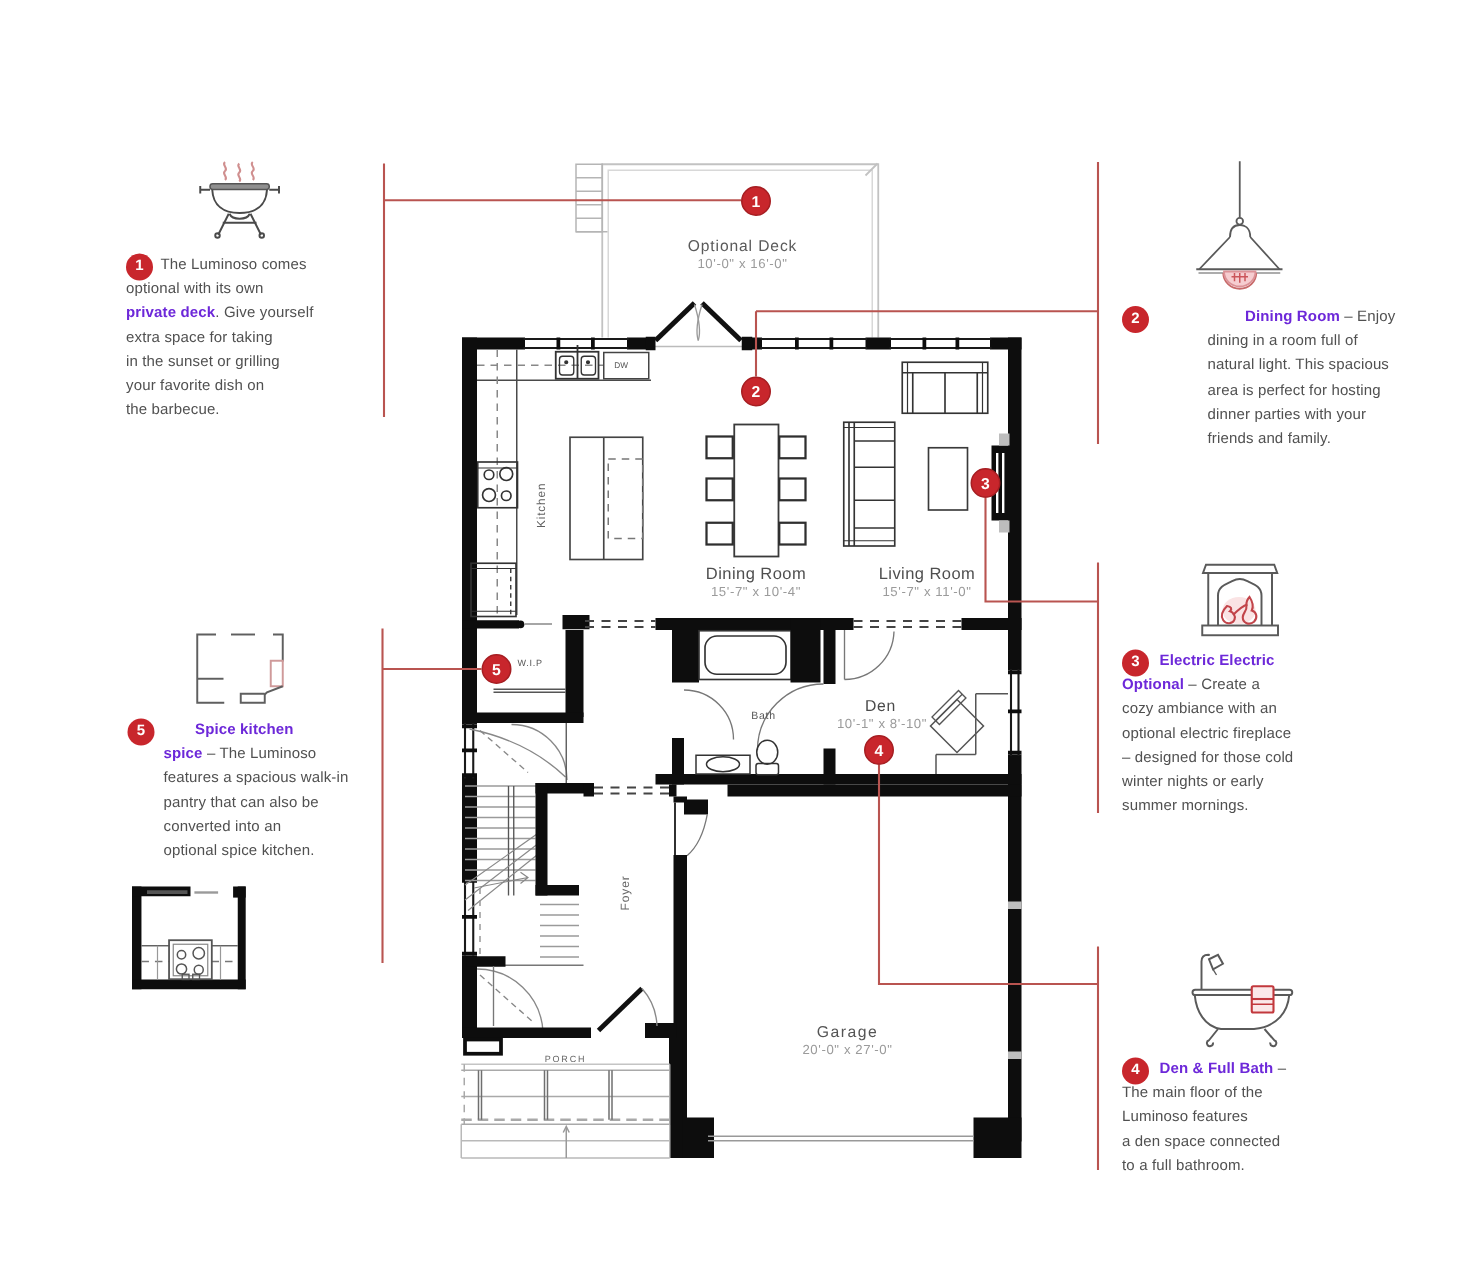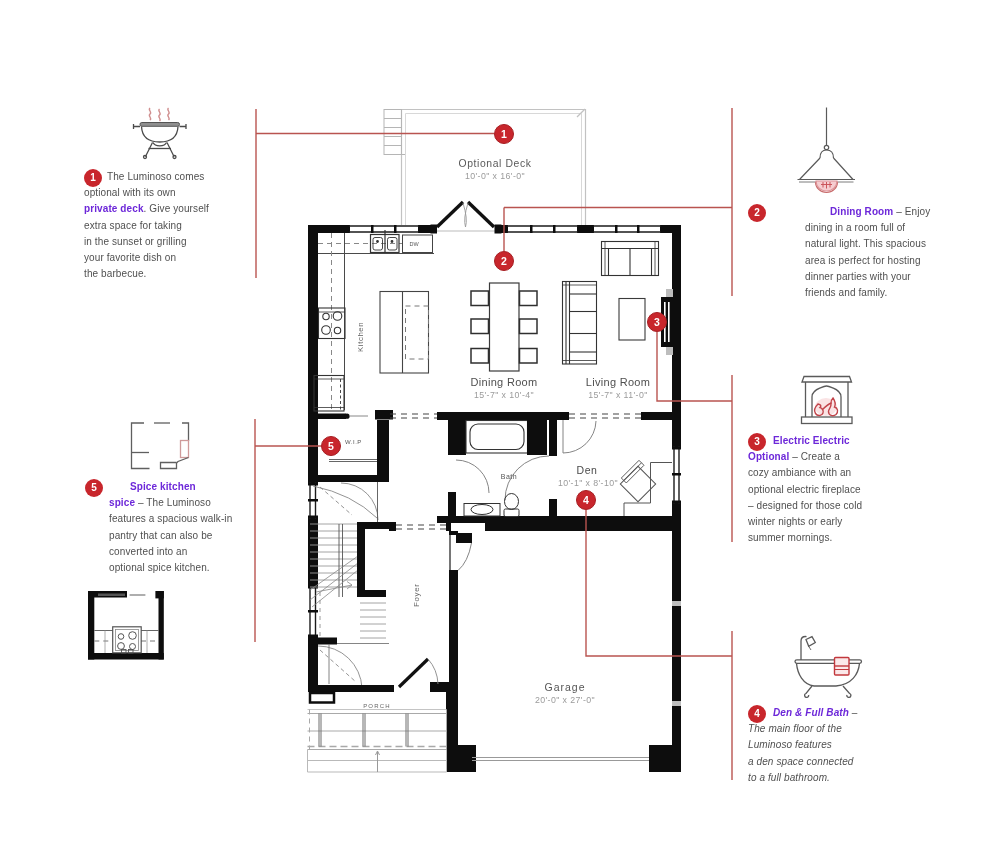--- a/index.html
+++ b/index.html
@@ -18,21 +18,21 @@
 <div class="chip" style="left:85px;top:478.5px;">5</div>
 <div class="ann" style="left:85px;top:479px;width:185px;text-indent:21px;margin-left:24px;"><b>Spice kitchen</b><br><b>spice</b> – The Luminoso<br>features a spacious walk-in<br>pantry that can also be<br>converted into an<br>optional spice kitchen.</div>
 
 <div class="chip" style="left:748px;top:203.5px;">2</div>
 <div class="ann" style="left:760px;top:204px;width:180px;text-indent:25px;margin-left:45px;"><b>Dining Room</b> – Enjoy<br>dining in a room full of<br>natural light. This spacious<br>area is perfect for hosting<br>dinner parties with your<br>friends and family.</div>
 
 <div class="chip" style="left:748px;top:432.5px;">3</div>
 <div class="ann" style="left:748px;top:433px;width:180px;text-indent:25px;"><b>Electric Electric</b><br><b>Optional</b> – Create a<br>cozy ambiance with an<br>optional electric fireplace<br>– designed for those cold<br>winter nights or early<br>summer mornings.</div>
 
 <div class="chip" style="left:748px;top:704.5px;">4</div>
-<div class="ann" style="left:748px;top:705px;width:180px;text-indent:25px;font-style:italic;"><b>Den &amp; Full Bath</b> –<br>The main floor of the<br>Luminoso features<br>a den space connected<br>to a full bathroom.</div>
+<div class="ann" style="left:748px;top:705px;width:180px;text-indent:25px;"><b>Den &amp; Full Bath</b> –<br>The main floor of the<br>Luminoso features<br>a den space connected<br>to a full bathroom.</div>
 <svg width="989" height="855" viewBox="0 0 989 855">
 <g fill="none" stroke-linecap="butt">
 
 <g stroke="#c2c2c2" stroke-width="1.2">
 <path d="M401.5,225 V109.5 H585.5 V225"></path>
 <path d="M405.5,225 V113.5 H581.5 V225" stroke="#d8d8d8" stroke-width="1"></path>
 <path d="M577,117 L585,109" stroke="#c2c2c2"></path>
 </g>
 
 <g stroke="#b5b5b5" stroke-width="1">

